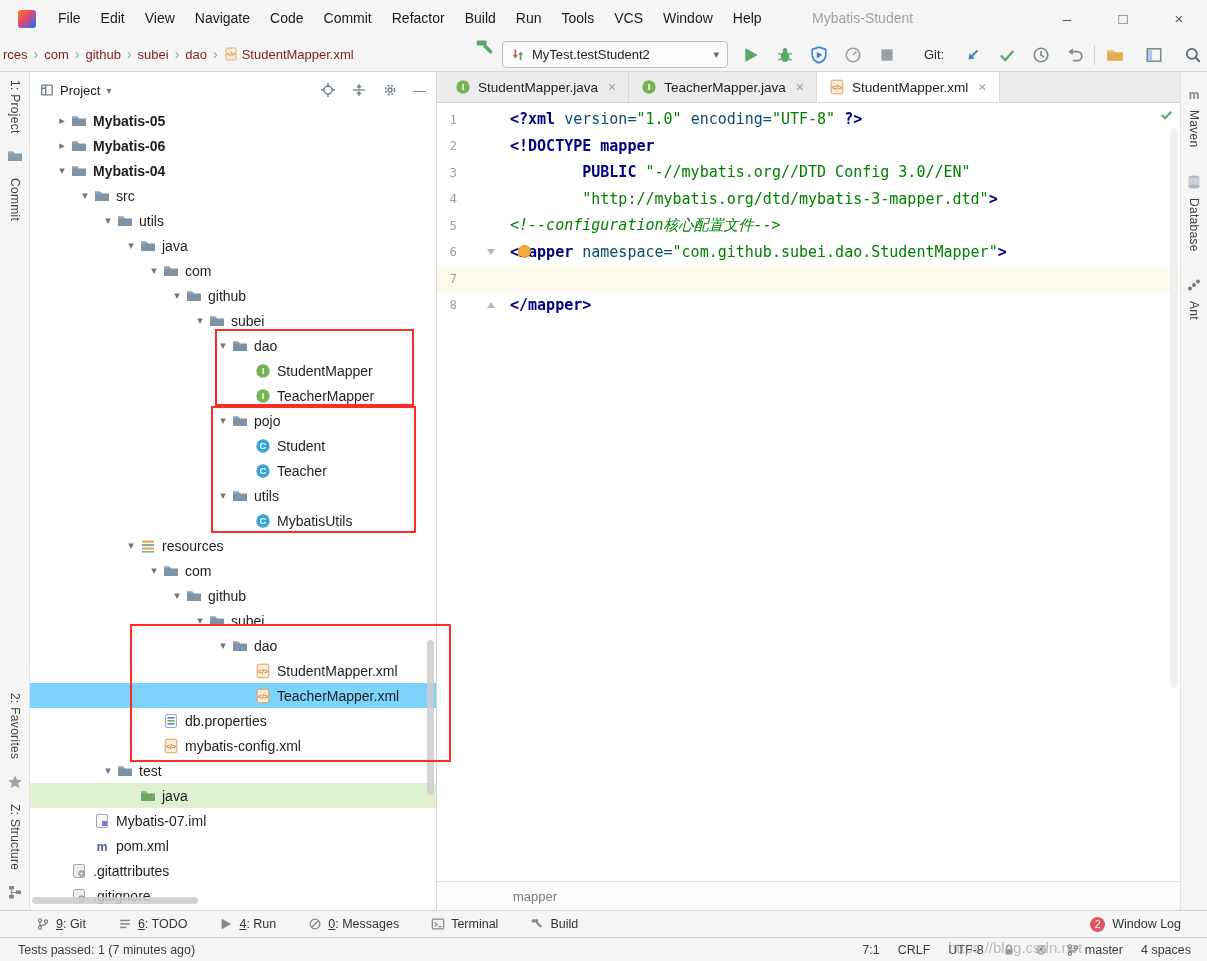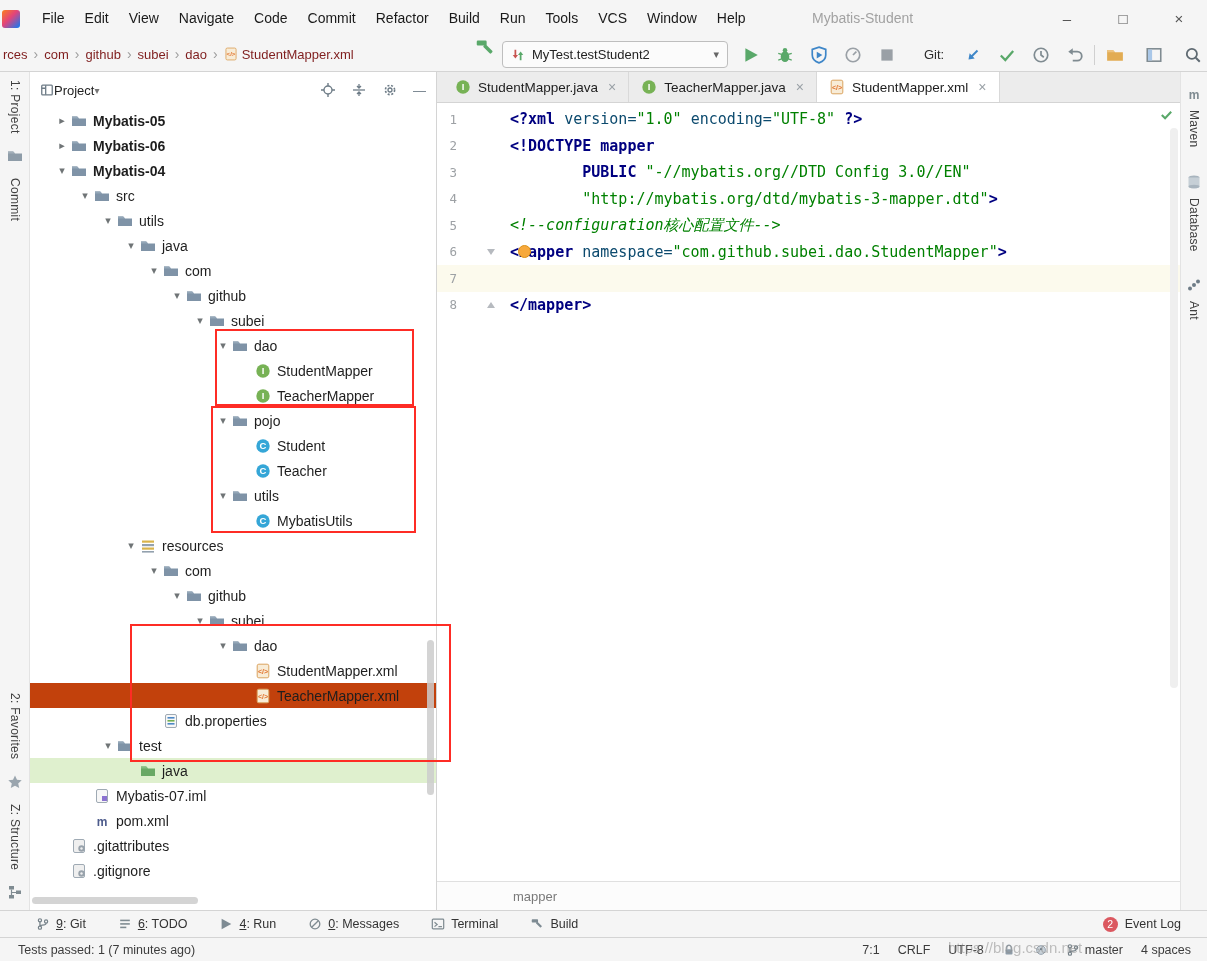--- a/index.html
+++ b/index.html
@@ -3,21 +3,21 @@
 <meta charset="utf-8">
 <style>
 *{margin:0;padding:0;box-sizing:border-box}
 body{background:#9a9a9a;font-family:"Liberation Sans","DejaVu Sans",sans-serif}
 #app{position:relative;width:1207px;height:961px;background:#fff;font-size:13px;color:#1e1e1e;overflow:hidden}
 .ic{display:inline-flex;width:16px;height:16px;flex:0 0 auto}
 .ic svg{width:100%;height:100%}
 .ic.sm{width:14px;height:14px}
 .ic text{font-family:"Liberation Sans",sans-serif}
 
-.titlebar{height:37px;display:flex;align-items:center;background:#F5F5F5;position:relative;padding-left:2px}
+.titlebar{height:37px;display:flex;align-items:center;background:#F5F5F5;position:relative;padding-left:18px}
 .logo{width:18px;height:18px;border-radius:3px;background:linear-gradient(135deg,#FC801D 0%,#E3447A 45%,#087CFA 100%);margin-right:12px}
 .menubar{display:flex}
 .menu-item{padding:0 10px;font-size:14px;line-height:37px;color:#1a1a1a}
 .wtitle{position:absolute;left:812px;top:0;line-height:37px;color:#A2A2A2;font-size:14px}
 .wcontrols{position:absolute;right:0;top:0;height:37px;display:flex}
 .wbtn{width:56px;text-align:center;line-height:37px;color:#555;font-size:15px}
 
 .toolbar{height:35px;background:#F5F5F5;border-bottom:1px solid #D4D4D4;position:relative;display:flex;align-items:center;padding-left:3px}
 .crumbs{display:flex;align-items:center}
 .crumb{display:flex;align-items:center;gap:4px;font-size:13px;color:#7f1d1d}
@@ -31,33 +31,33 @@
 
 .main{display:flex;height:838px}
 .lstripe{width:30px;background:#F5F5F5;border-right:1px solid #E3E3E3;display:flex;flex-direction:column;align-items:center;padding:8px 0 10px}
 .stripe-group{display:flex;flex-direction:column;align-items:center;gap:14px}
 .stripe-group.bottom{margin-top:auto}
 .vtab{writing-mode:vertical-rl;font-size:12px;color:#3f3f3f;letter-spacing:.3px;white-space:nowrap}
 .rstripe{width:27px;background:#F5F5F5;border-left:1px solid #E3E3E3;display:flex;flex-direction:column;align-items:center;padding-top:14px}
 .rtab{display:flex;flex-direction:column;align-items:center;gap:8px;margin-bottom:26px}
 
 .ppanel{width:407px;border-right:1px solid #D4D4D4;position:relative;background:#fff}
-.phdr{height:36px;display:flex;align-items:center;padding:0 10px;}
+.phdr{height:36px;display:flex;align-items:center;padding:0 10px;gap:6px}
 .phdr-title{font-size:13px;color:#1e1e1e}
 .phdr-caret{color:#777;font-size:10px}
 .phdr-icons{margin-left:auto;display:flex;align-items:center;gap:15px}
 .hide-btn{color:#6E7C87;font-size:13px}
 .tree{position:absolute;top:36px;left:0;right:0;bottom:0;overflow:hidden}
 .trow{height:25px;display:flex;align-items:center;font-size:14px;width:100%}
 .trow .ic{margin:0 6px 0 2px}
 .tind{flex:0 0 auto;height:1px}
 .tarrow{flex:0 0 14px;color:#6F7476;font-size:11px;text-align:center}
 .tlabel{white-space:nowrap}
 .tlabel.b{font-weight:bold}
-.sel{background:#c2410c}
+.sel{background:#7dd3fc}
 .added{background:#DFF0CE}
 .vthumb{position:absolute;right:2px;top:568px;width:7px;height:155px;background:#CDCDCD;border-radius:4px;opacity:.85}
 .hthumb{position:absolute;left:2px;bottom:6px;width:166px;height:7px;background:#CDCDCD;border-radius:4px;opacity:.85}
 
 .editor{flex:1;position:relative;background:#fff}
 .tabbar{height:31px;background:#ECECEC;display:flex;border-bottom:1px solid #D4D4D4;padding-left:6px}
 .etab{display:flex;align-items:center;gap:7px;padding:0 12px;border-right:1px solid #D9D9D9;font-size:13.5px;color:#1e1e1e}
 .etab.active{background:#fff}
 .etab-close{color:#99A0A6;font-size:14px;margin-left:3px}
 .codewrap{position:absolute;top:31px;left:0;right:0;bottom:29px;overflow:hidden;padding-top:3px;font-family:"DejaVu Sans Mono","Liberation Mono",monospace;font-size:15px;background:#fff}
@@ -613,20 +613,31 @@
               <svg viewBox="0 0 16 16">
                 <rect x="2.5" y="1.5" width="11" height="13" rx="1.5" fill="#F7F7F7" stroke="#9FAAB4"></rect>
                 <rect x="4.5" y="4" width="7" height="1.6" fill="#4C88C6"></rect>
                 <rect x="4.5" y="7" width="7" height="1.6" fill="#73AF51"></rect>
                 <rect x="4.5" y="10" width="7" height="1.6" fill="#4C88C6"></rect>
               </svg>
             </span>
             <span class="tlabel">db.properties</span>
           </div>
           <div class="trow">
+            <span class="tind" style="width: 117px;"></span>
+            <span class="tarrow"></span>
+            <span class="ic">
+              <svg viewBox="0 0 16 16">
+                <rect x="2.2" y="1.2" width="11.6" height="13.6" rx="1.6" fill="#F8ECD7" stroke="#DBA35E"></rect>
+                <text x="8" y="10.8" font-size="7" font-weight="bold" fill="#E2732C" text-anchor="middle">&lt;/&gt;</text>
+              </svg>
+            </span>
+            <span class="tlabel">mybatis-config.xml</span>
+          </div>
+          <div class="trow">
             <span class="tind" style="width: 71px;"></span>
             <span class="tarrow">▾</span>
             <span class="ic">
               <svg viewBox="0 0 16 16">
                 <path fill="#7F93A7" d="M1 3.5h5.2L8 5.5h7V13H1z"></path>
                 <path fill="#94A7B8" d="M1 3.5h5.2L8 5.5H1z"></path>
               </svg>
             </span>
             <span class="tlabel">test</span>
           </div>
@@ -833,21 +844,21 @@
             <svg viewBox="0 0 16 16">
               <rect x="2" y="2.6" width="7.2" height="3.6" rx="0.8" fill="#7E8B93"></rect>
               <rect x="6.8" y="5.4" width="7.8" height="2.6" rx="0.8" fill="#7E8B93" transform="rotate(45 8 7)"></rect>
             </svg>
           </span>
           <span>Build</span>
         </span>
       </div>
     <div class="tw-right">
       <span class="badge">2</span>
-      <span>Event Log</span>
+      <span>Window Log</span>
     </div>
   </div>
 
   <div class="sbar">
     <span>Tests passed: 1 (7 minutes ago)</span>
     <div class="sb-right">
         <span class="sb-item">
           <span>7:1</span>
         </span>
         <span class="sb-item">

